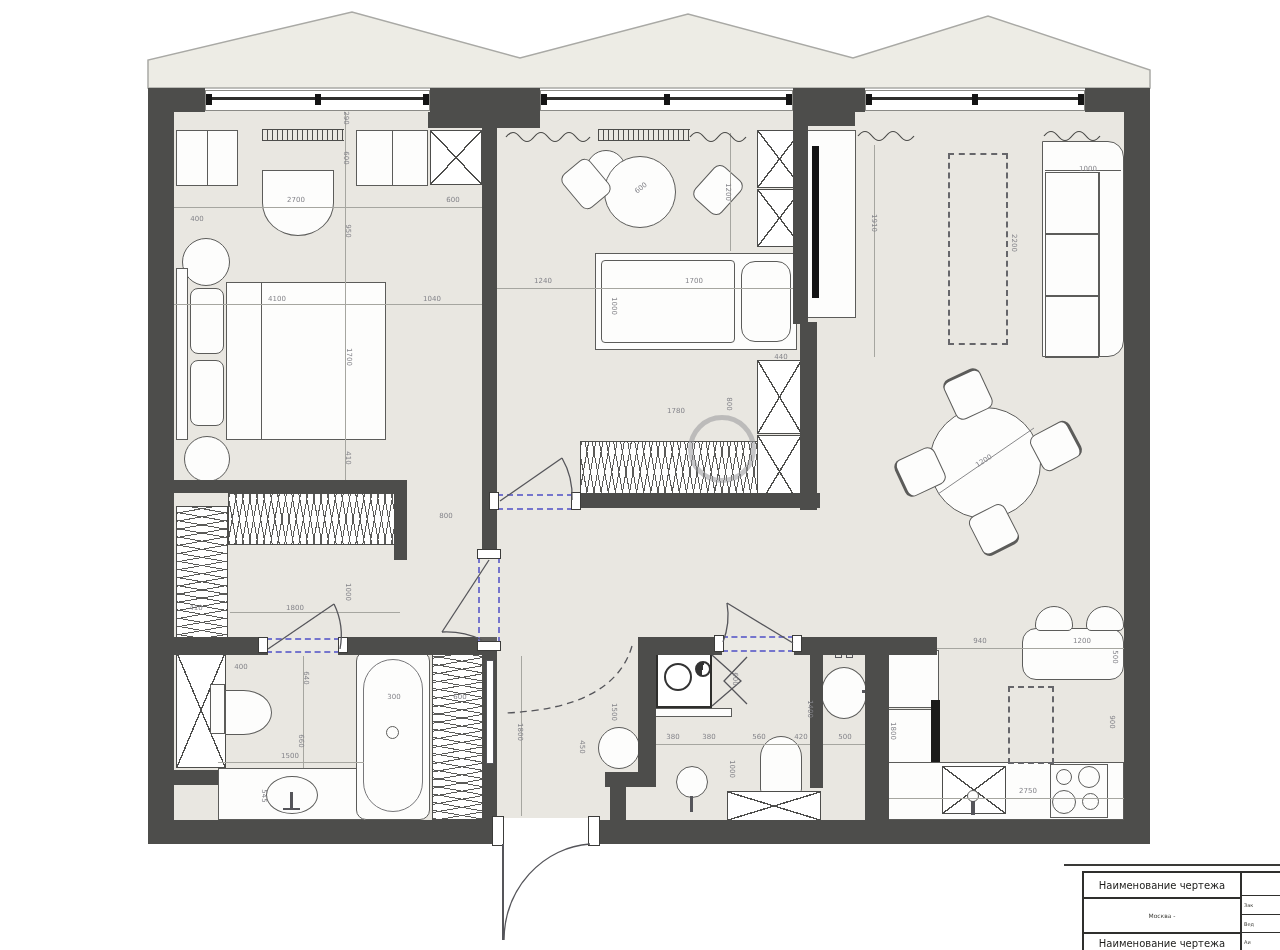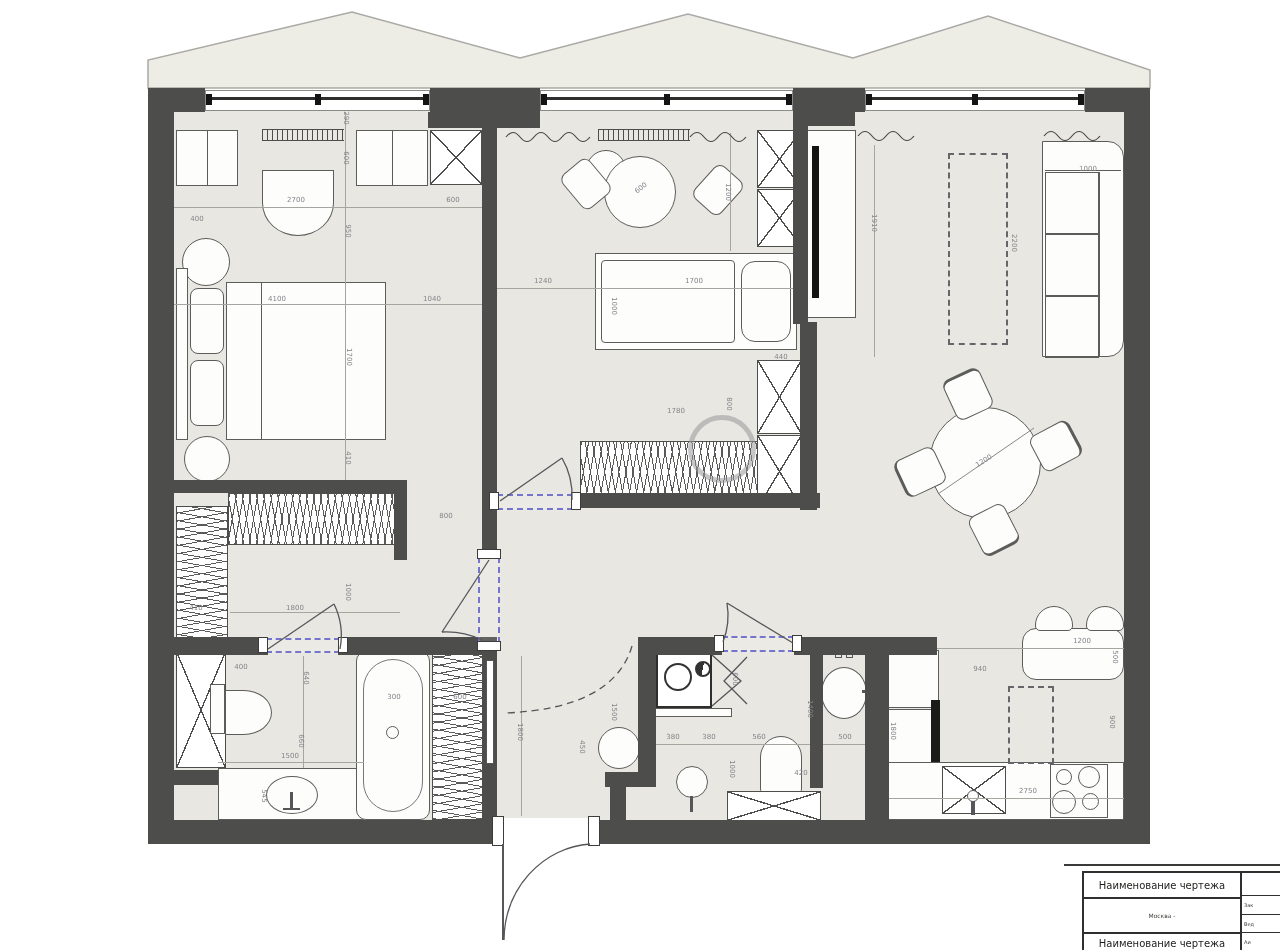--- a/index.html
+++ b/index.html
@@ -274,30 +274,30 @@
       <span class="dim" style="left: 543px; top: 281px; transform: translate(-50%, -50%) rotate(0deg);">1240</span>
       <span class="dim" style="left: 694px; top: 281px; transform: translate(-50%, -50%) rotate(0deg);">1700</span>
       <span class="dim" style="left: 614px; top: 306px; transform: translate(-50%, -50%) rotate(90deg);">1000</span>
       <span class="dim" style="left: 781px; top: 357px; transform: translate(-50%, -50%) rotate(0deg);">440</span>
       <span class="dim" style="left: 676px; top: 411px; transform: translate(-50%, -50%) rotate(0deg);">1780</span>
       <span class="dim" style="left: 729px; top: 404px; transform: translate(-50%, -50%) rotate(90deg);">800</span>
       <span class="dim" style="left: 874px; top: 223px; transform: translate(-50%, -50%) rotate(90deg);">1910</span>
       <span class="dim" style="left: 1014px; top: 243px; transform: translate(-50%, -50%) rotate(90deg);">2200</span>
       <span class="dim" style="left: 1088px; top: 169px; transform: translate(-50%, -50%) rotate(0deg);">1000</span>
       <span class="dim" style="left: 984px; top: 461px; transform: translate(-50%, -50%) rotate(-33deg);">1200</span>
-      <span class="dim" style="left: 980px; top: 641px; transform: translate(-50%, -50%) rotate(0deg); margin-top: 28px;">940</span>
+      <span class="dim" style="left: 980px; top: 641px; transform: translate(-50%, -50%) rotate(0deg);">940</span>
       <span class="dim" style="left: 1082px; top: 641px; transform: translate(-50%, -50%) rotate(0deg);">1200</span>
       <span class="dim" style="left: 1115px; top: 657px; transform: translate(-50%, -50%) rotate(90deg);">500</span>
       <span class="dim" style="left: 1112px; top: 722px; transform: translate(-50%, -50%) rotate(90deg);">900</span>
       <span class="dim" style="left: 893px; top: 731px; transform: translate(-50%, -50%) rotate(90deg);">1800</span>
       <span class="dim" style="left: 1028px; top: 791px; transform: translate(-50%, -50%) rotate(0deg);">2750</span>
       <span class="dim" style="left: 673px; top: 737px; transform: translate(-50%, -50%) rotate(0deg);">380</span>
       <span class="dim" style="left: 709px; top: 737px; transform: translate(-50%, -50%) rotate(0deg);">380</span>
       <span class="dim" style="left: 759px; top: 737px; transform: translate(-50%, -50%) rotate(0deg);">560</span>
-      <span class="dim" style="left: 801px; top: 773px; transform: translate(-50%, -50%) rotate(0deg);">420</span>
+      <span class="dim" style="left: 801px; top: 737px; transform: translate(-50%, -50%) rotate(0deg);">420</span>
       <span class="dim" style="left: 845px; top: 737px; transform: translate(-50%, -50%) rotate(0deg);">500</span>
       <span class="dim" style="left: 810px; top: 709px; transform: translate(-50%, -50%) rotate(90deg);">1400</span>
       <span class="dim" style="left: 732px; top: 769px; transform: translate(-50%, -50%) rotate(90deg);">1000</span>
       <span class="dim" style="left: 735px; top: 679px; transform: translate(-50%, -50%) rotate(90deg);">600</span>
       <span class="dim" style="left: 520px; top: 732px; transform: translate(-50%, -50%) rotate(90deg);">1800</span>
       <span class="dim" style="left: 614px; top: 712px; transform: translate(-50%, -50%) rotate(90deg);">1500</span>
       <span class="dim" style="left: 582px; top: 747px; transform: translate(-50%, -50%) rotate(90deg);">450</span>
       <span class="dim" style="left: 241px; top: 667px; transform: translate(-50%, -50%) rotate(0deg);">400</span>
       <span class="dim" style="left: 306px; top: 678px; transform: translate(-50%, -50%) rotate(90deg);">640</span>
       <span class="dim" style="left: 301px; top: 741px; transform: translate(-50%, -50%) rotate(90deg);">660</span>

